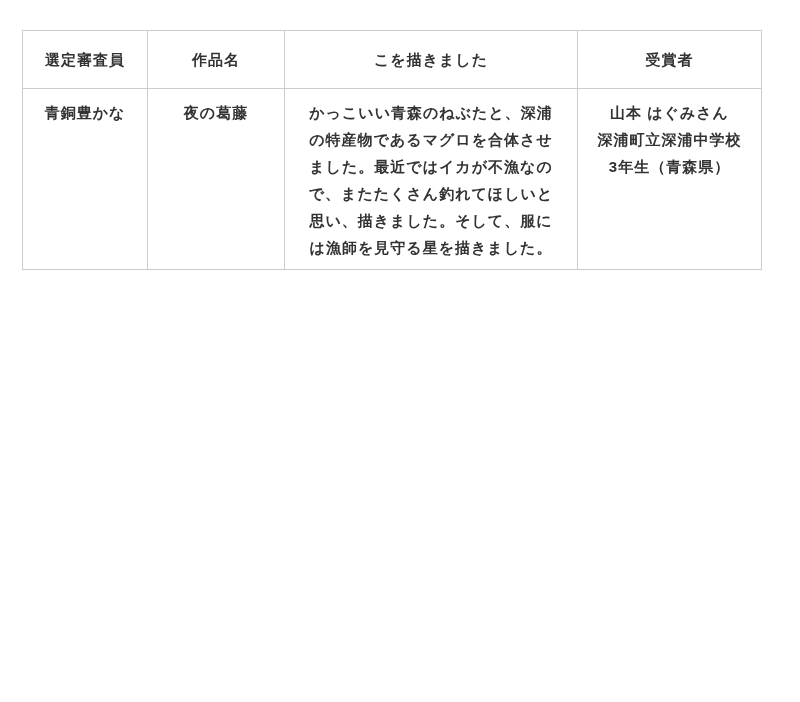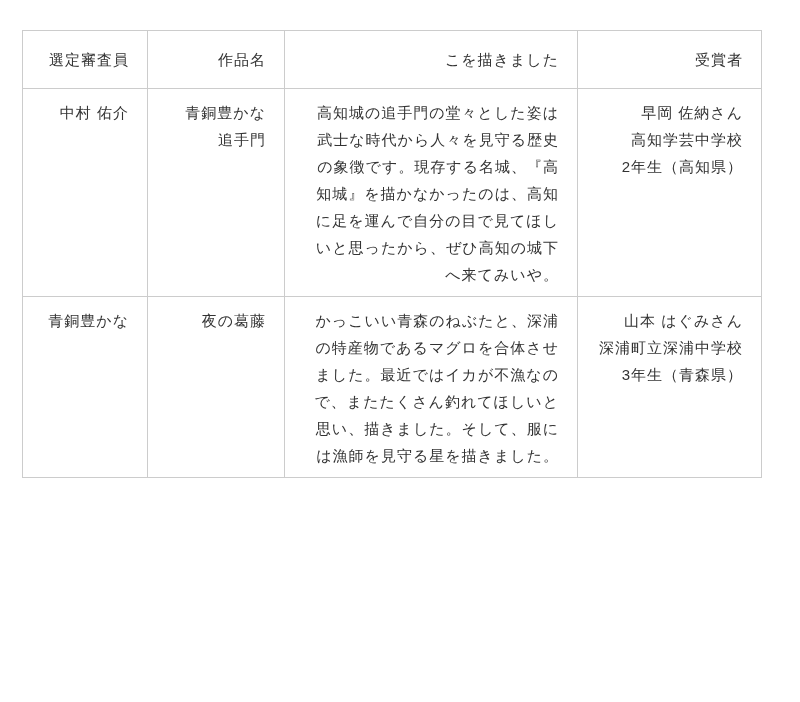--- a/index.html
+++ b/index.html
@@ -32,22 +32,22 @@
     letter-spacing: 1px;
   }
   table.award-table col.c1 { width: 125px; }
   table.award-table col.c2 { width: 137px; }
   table.award-table col.c3 { width: 293px; }
   table.award-table col.c4 { width: 184px; }
   table.award-table th,
   table.award-table td {
     border: 1px solid var(--border-color);
     vertical-align: top;
-    text-align: right;
-    font-weight: normal;
+    text-align: center;
+    font-weight: bold;
     padding: 10px 18px 8px 18px;
   }
   table.award-table thead th {
     padding: 15px 18px;
     white-space: nowrap;
     overflow: hidden;
   }
   .pre { white-space: pre-line; }
 </style>
 </head>
@@ -64,35 +64,20 @@
     <thead>
       <tr>
         <th>選定審査員</th>
         <th>作品名</th>
         <th>こを描きました</th>
         <th>受賞者</th>
       </tr>
     </thead>
     <tbody>
       <tr>
-        <td class="pre">中村 佑介</td>
-        <td class="pre">青銅豊かな
-追手門</td>
-        <td class="pre">高知城の追手門の堂々とした姿は
-武士な時代から人々を見守る歴史
-の象徴です。現存する名城、『高
-知城』を描かなかったのは、高知
-に足を運んで自分の目で見てほし
-いと思ったから、ぜひ高知の城下
-へ来てみいや。</td>
-        <td class="pre">早岡 佐納さん
-高知学芸中学校
-2年生（高知県）</td>
-      </tr>
-      <tr>
         <td class="pre">青銅豊かな</td>
         <td class="pre">夜の葛藤</td>
         <td class="pre">かっこいい青森のねぶたと、深浦
 の特産物であるマグロを合体させ
 ました。最近ではイカが不漁なの
 で、またたくさん釣れてほしいと
 思い、描きました。そして、服に
 は漁師を見守る星を描きました。</td>
         <td class="pre">山本 はぐみさん
 深浦町立深浦中学校

